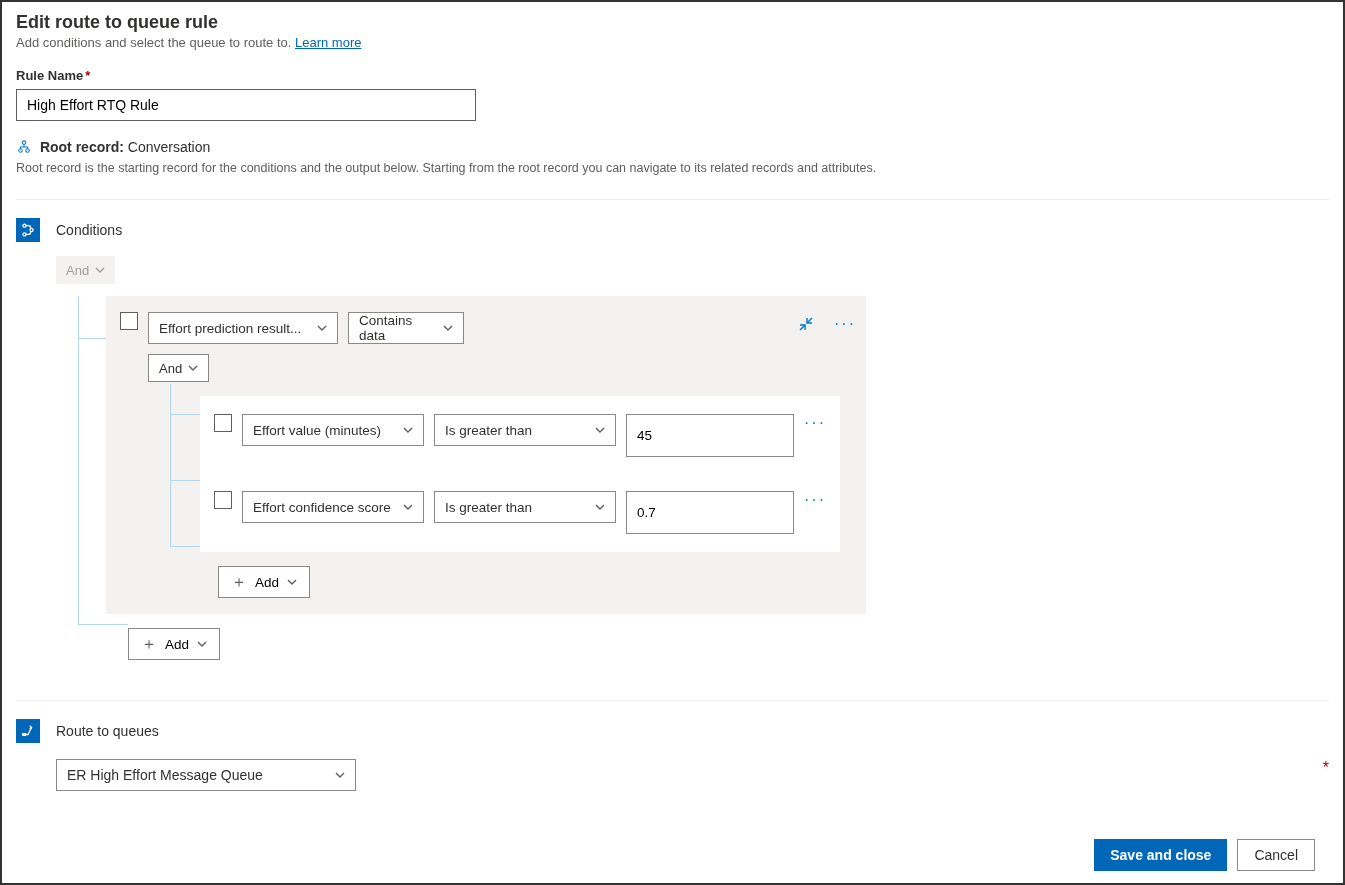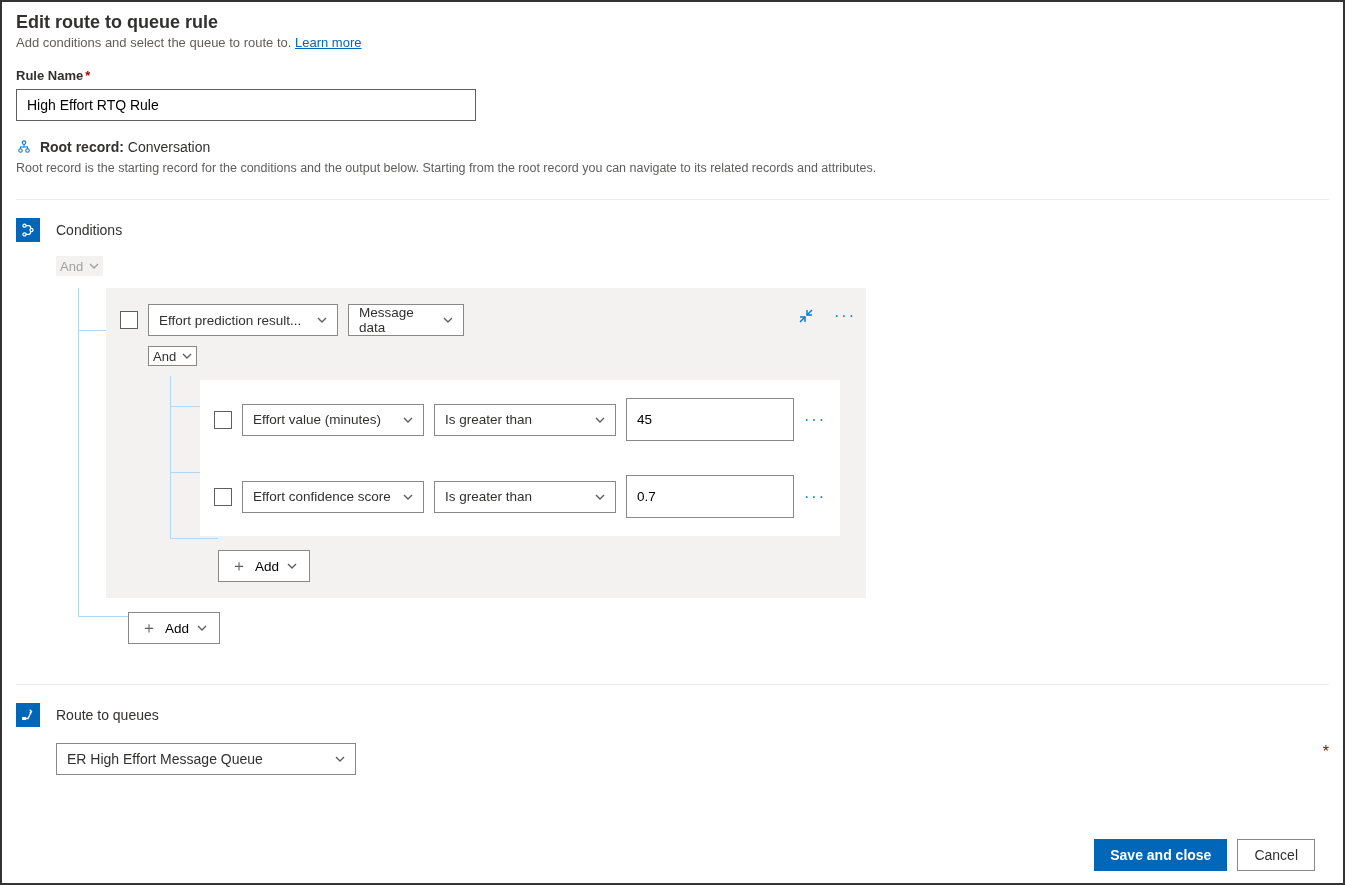--- a/index.html
+++ b/index.html
@@ -17,32 +17,32 @@
   .root-row .rval { }
   .root-help { font-size: 12.5px; color: #605e5c; margin-top: 4px; }
 
   .divider { border: none; border-top: 1px solid #edebe9; margin: 24px 0 0 0; }
 
   .section-header { display: flex; align-items: center; gap: 16px; margin-top: 18px; }
   .section-icon { width: 24px; height: 24px; background: #0067b8; color: #fff; display:flex; align-items:center; justify-content:center; font-size: 14px; }
   .section-title { font-size: 14px; font-weight: 400; }
 
   .cond-area { margin-left: 40px; margin-top: 14px; position: relative; }
-  .and-pill { display:inline-flex; align-items:center; gap:6px; background:#f3f2f1; color:#a19f9d; border:none; height:20px; padding:0 4px; font-size: 13px; cursor: default; position: relative; z-index: 2; justify-content: space-between; }
+  .and-pill { display:inline-flex; align-items:center; gap:6px; background:#f3f2f1; color:#a19f9d; border:none; height:28px; padding:0 10px; font-size: 13px; cursor: default; position: relative; z-index: 2; justify-content: space-between; }
   .and-pill.active { color:#323130; border:1px solid #8a8886; background:#fff; }
 
   .chev { width:10px; height:10px; display:inline-block; }
 
   .tree-root { position: relative; margin-left: 0; }
   .line-v { position:absolute; border-left: 1px solid #b3d6f2; }
   .line-h { position:absolute; border-top: 1px solid #b3d6f2; }
 
   .group-box { background:#f3f2f1; padding:16px 14px 16px 14px; position: relative; width: 760px; }
 
-  .row { display:flex; align-items:center; gap:10px; position: relative; }
+  .row { display:flex; gap:10px; position: relative; }
   .cb { width:18px; height:18px; border:1px solid #605e5c; background:#fff; cursor:pointer; flex:none; }
   .dd { height:32px; border:1px solid #8a8886; background:#fff; padding:0 10px; display:flex; align-items:center; justify-content:space-between; font-size:13.5px; cursor:pointer; }
   .dd .chev { margin-left:8px; flex:none; }
   .dd-field { width:190px; }
   .dd-op { width:116px; }
   .inner .dd-field { width:190px; }
   .inner .dd-op   { width:190px; }
   .val-input { height:43px; border:1px solid #8a8886; background:#fff; padding:0 10px; font-size:13.5px; width:168px; }
   .icon-btn { width:28px; height:28px; display:flex; align-items:center; justify-content:center; color:#0078d4; cursor:pointer; background:transparent; border:none; }
   .dots { color:#0078d4; letter-spacing:2px; font-size:16px; cursor:pointer; }
@@ -141,21 +141,21 @@
 
         <div class="row">
           <div class="cb"></div>
           <div class="dd dd-field">
             <span class="ellipsis" style="max-width:150px;">Effort prediction result...</span>
             <svg class="chev" viewBox="0 0 10 10">
                 <path d="M1 3 L5 7 L9 3" stroke="#605e5c" stroke-width="1.4" fill="none"></path>
               </svg>
           </div>
           <div class="dd dd-op">
-            <span>Message data</span>
+            <span>Contains data</span>
             <svg class="chev" viewBox="0 0 10 10">
                 <path d="M1 3 L5 7 L9 3" stroke="#605e5c" stroke-width="1.4" fill="none"></path>
               </svg>
           </div>
         </div>
 
         <div style="margin-top:10px; margin-left:28px; position:relative;">
           <button class="and-pill active">
             <span>And</span>
             <svg class="chev" viewBox="0 0 10 10">

